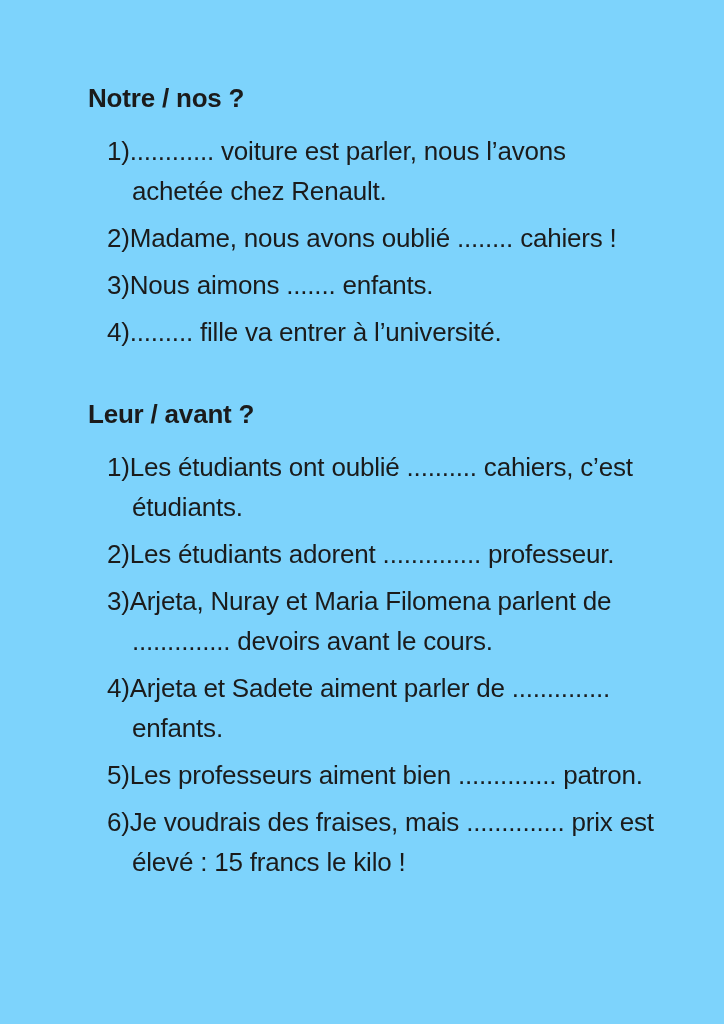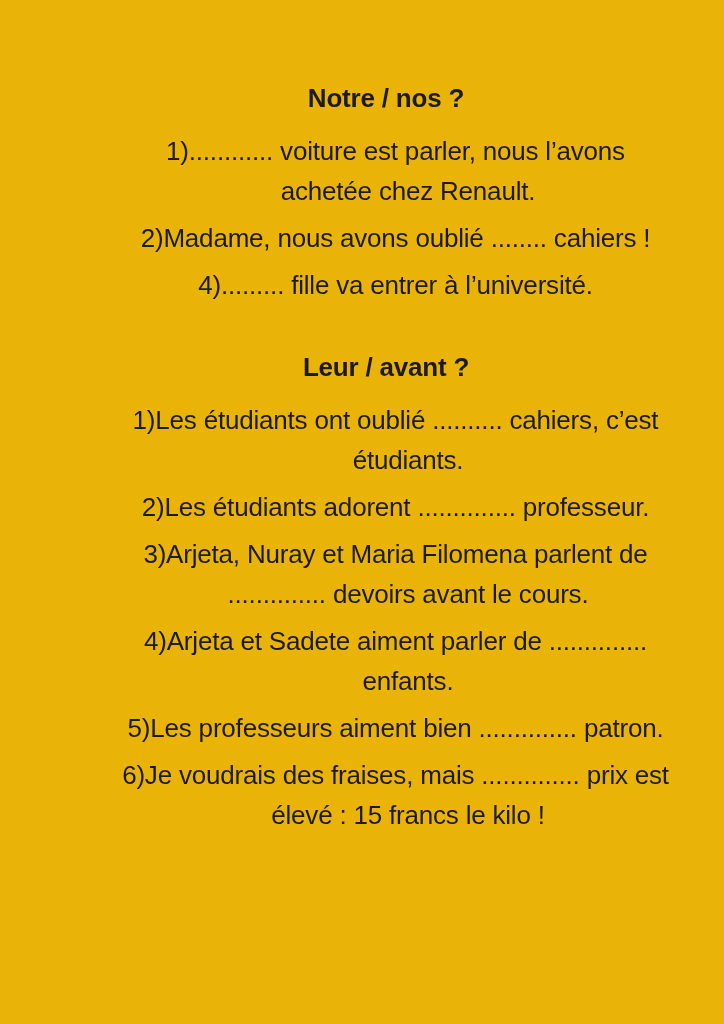--- a/index.html
+++ b/index.html
@@ -13,22 +13,21 @@
     font-size: 26px;
     line-height: 40px;
     letter-spacing: -0.2px;
     -webkit-font-smoothing: antialiased;
   }
   .page {
     box-sizing: border-box;
     width: 724px;
     height: 1024px;
     padding: 78px 40px 0 88px;
-    background: #eab308;
-    text-align: center;
+    background: #7dd3fc;
   }
   .section-title {
     font-size: 26px;
     font-weight: 700;
     margin: 0 0 13px 0;
     line-height: 40px;
   }
   .section { margin: 0; }
   .section + .section { margin-top: 42px; }
   .item {
@@ -51,20 +50,23 @@
 
     <div class="item">
       <div class="line first"><span class="num">1)</span><span>............ voiture est parler, nous l’avons</span></div>
       <div class="line cont">achetée chez Renault.</div>
     </div>
 
     <div class="item">
       <div class="line first"><span class="num">2)</span><span>Madame, nous avons oublié ........ cahiers !</span></div>
     </div>
 
+    <div class="item">
+      <div class="line first"><span class="num">3)</span><span>Nous aimons ....... enfants.</span></div>
+    </div>
 
     <div class="item">
       <div class="line first"><span class="num">4)</span><span>......... fille va entrer à l’université.</span></div>
     </div>
   </div>
 
   <div class="section section-leur">
     <h2 class="section-title">Leur / avant ?</h2>
 
     <div class="item">

